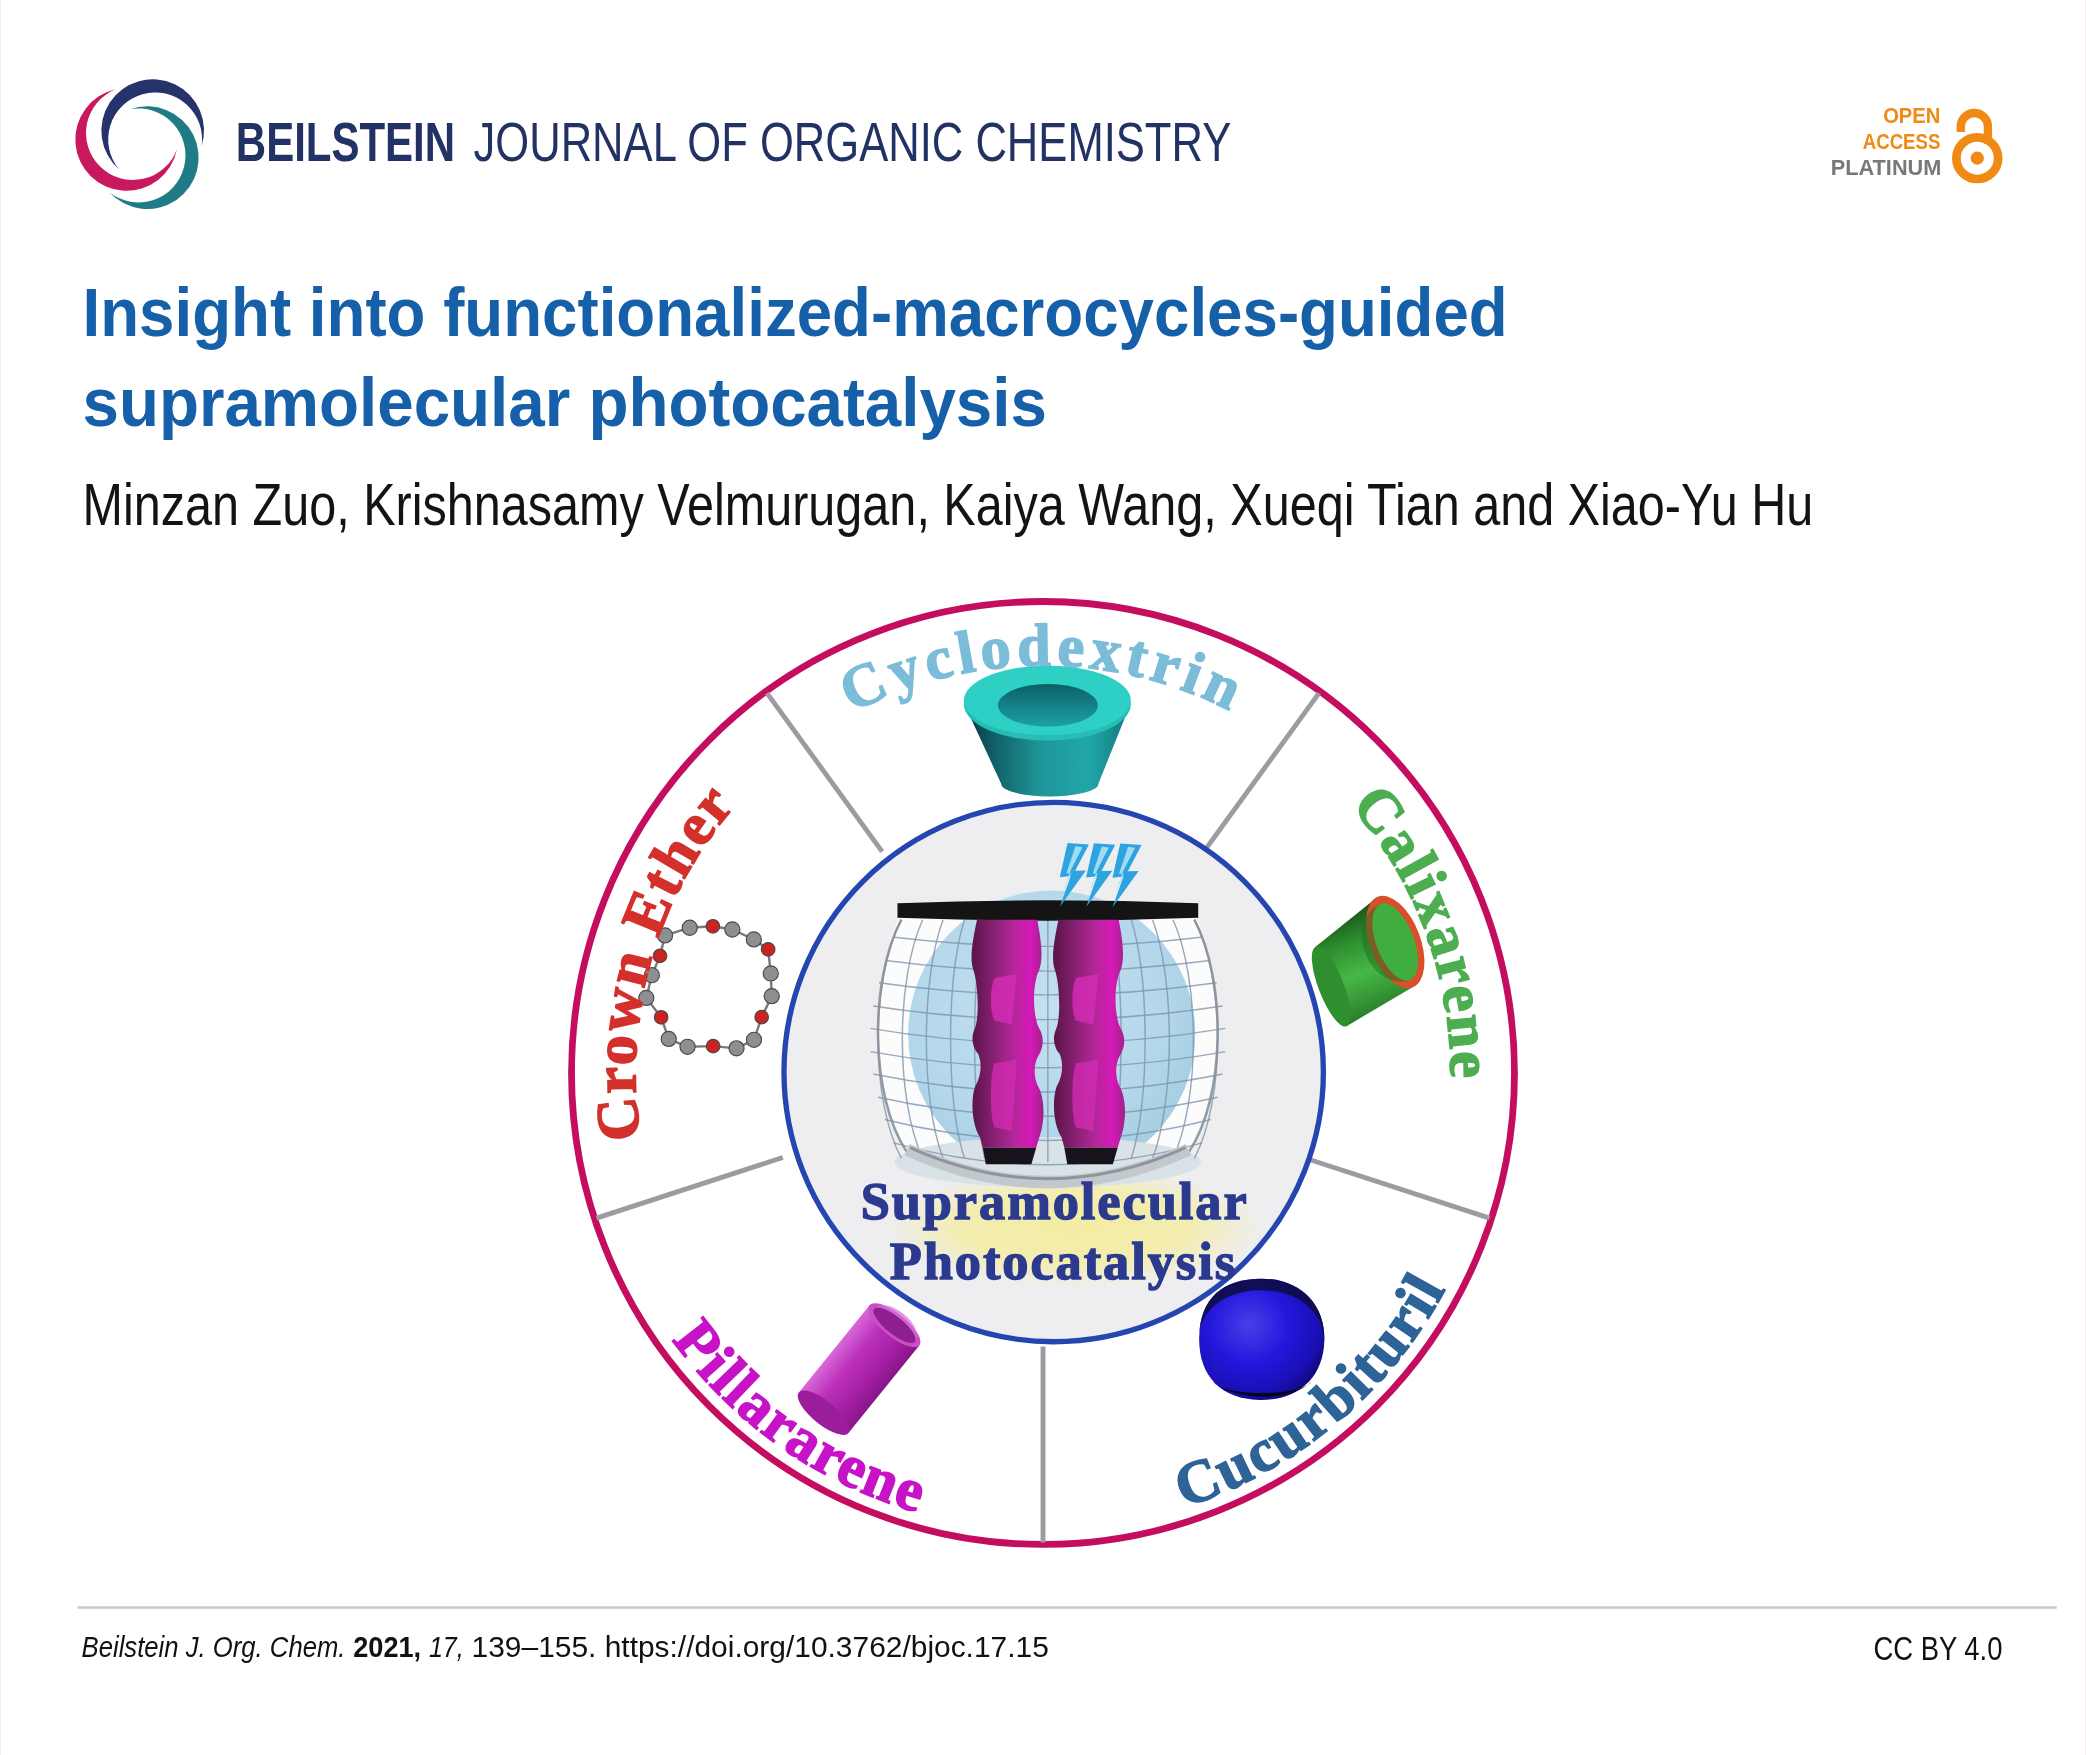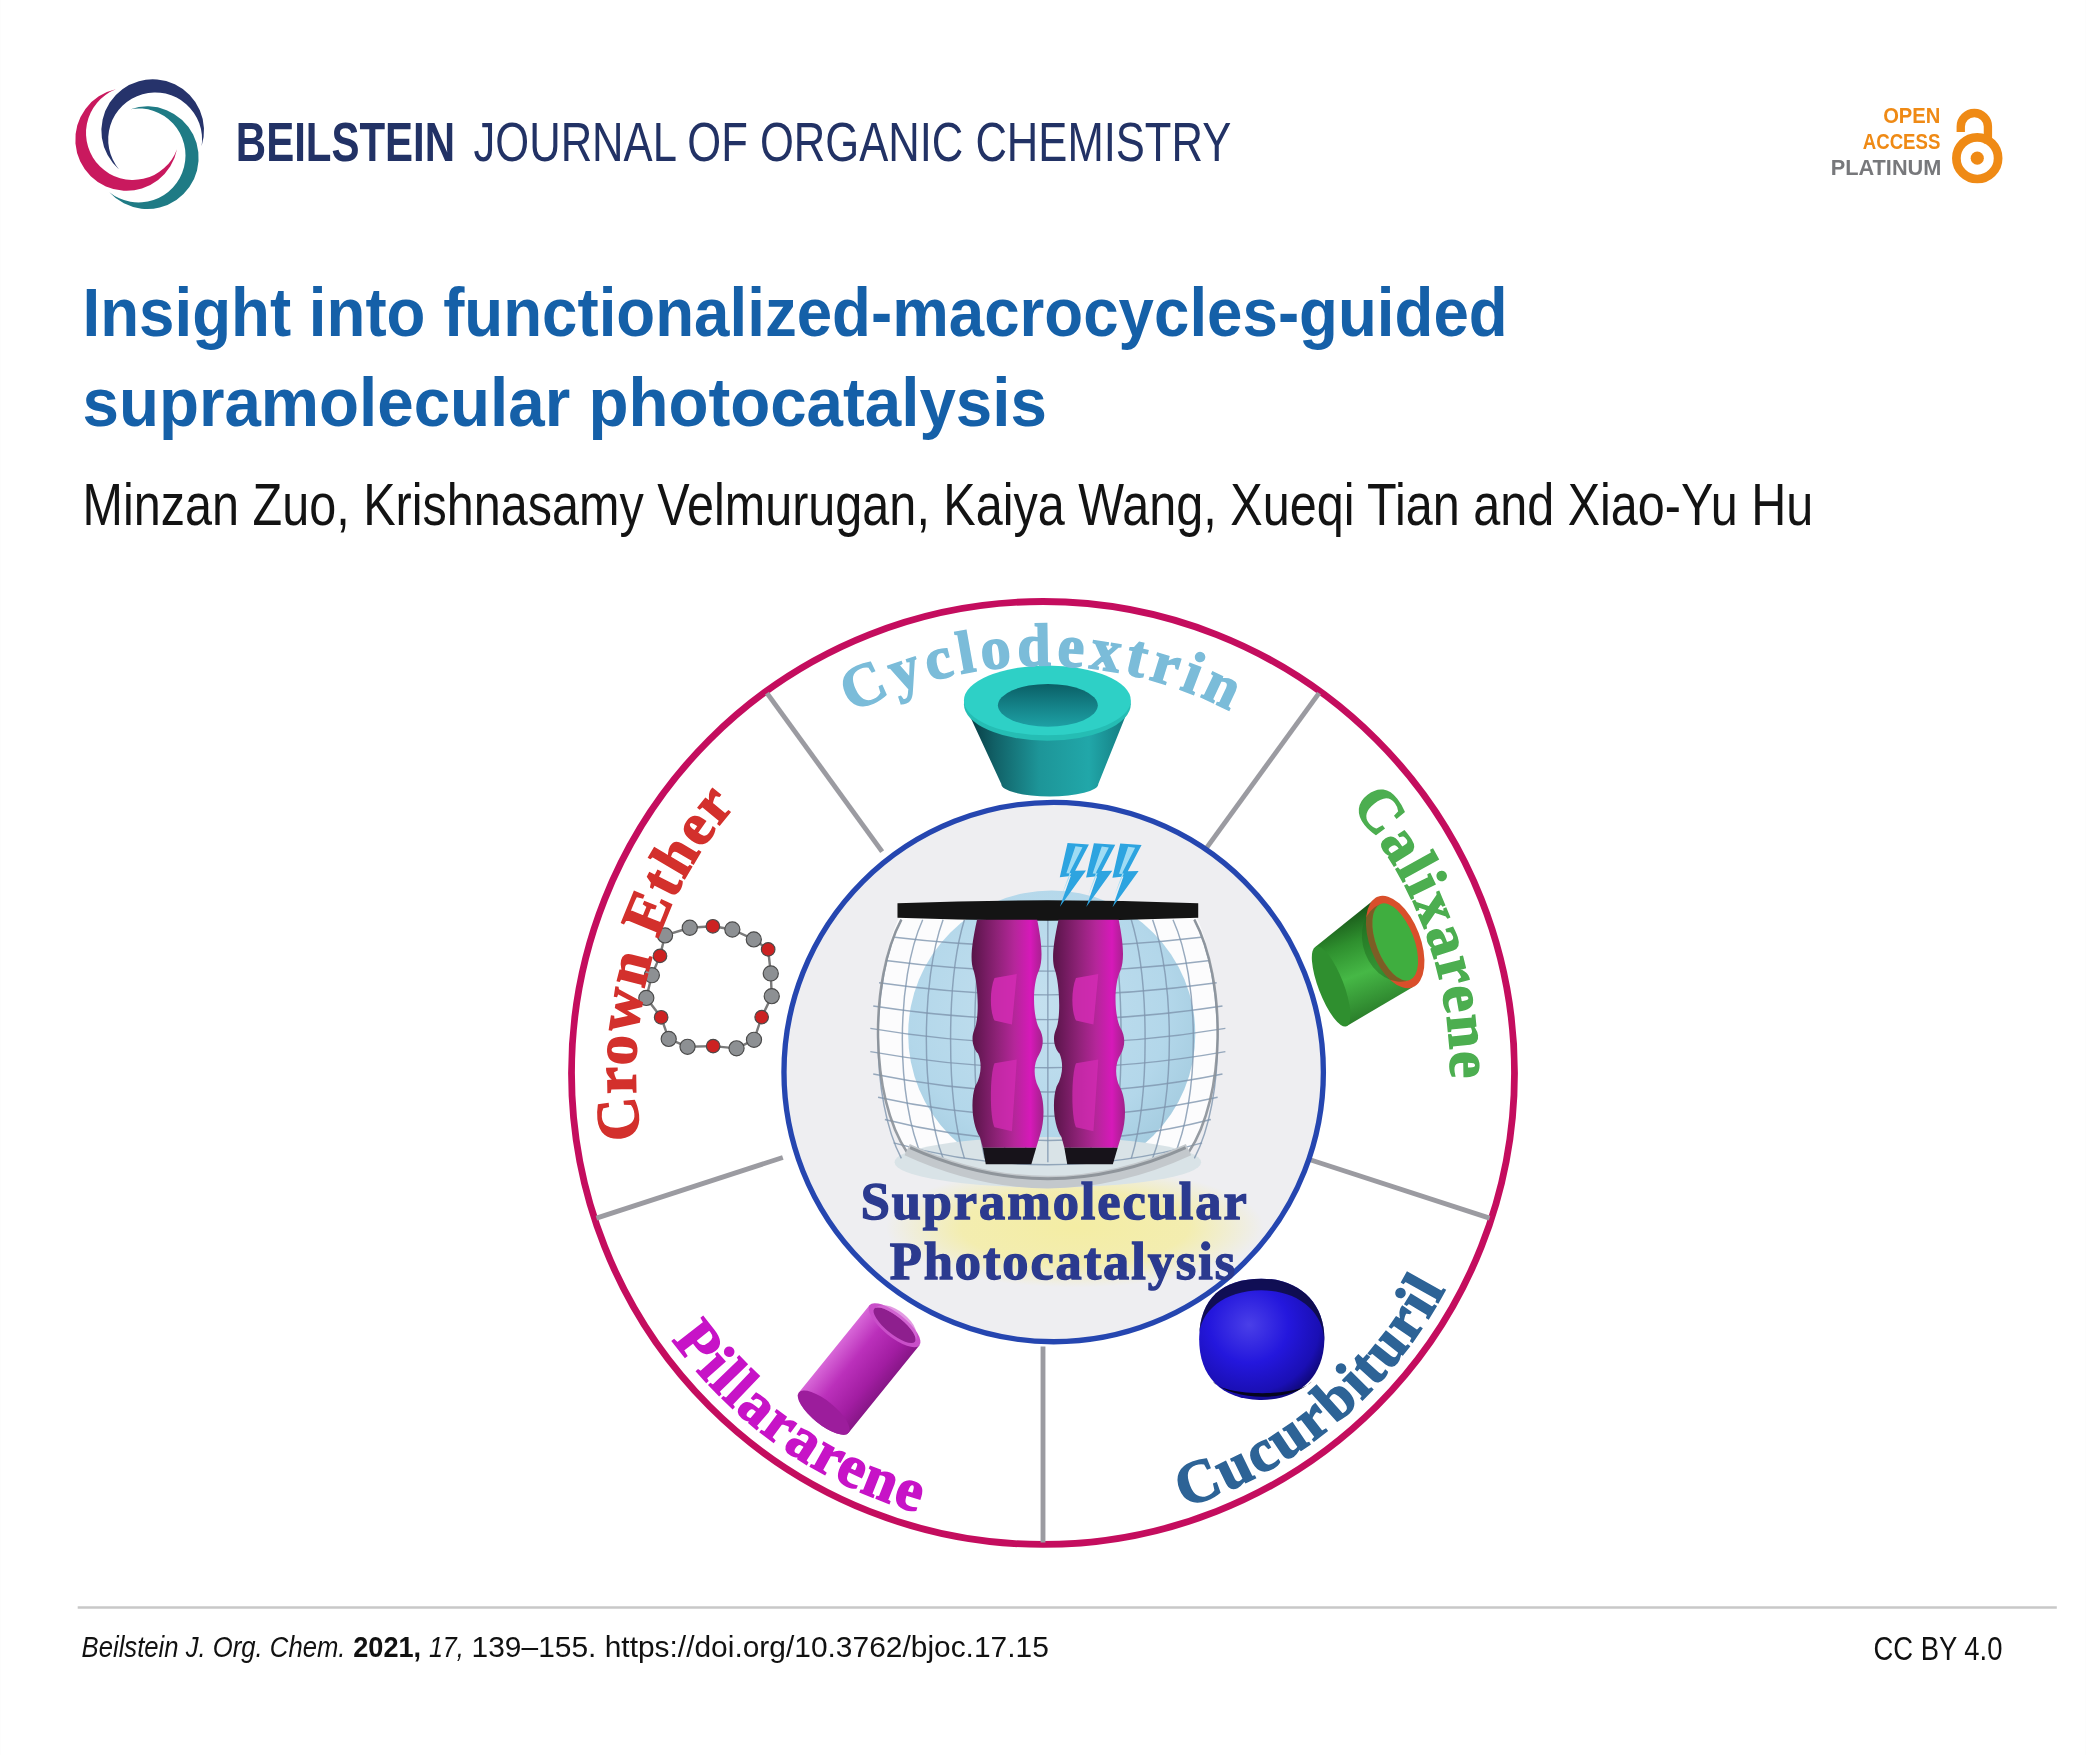--- a/index.html
+++ b/index.html
@@ -1,16 +1,16 @@
 <!DOCTYPE html>
 <html><head>
 <meta charset="utf-8">
 <style>
   html,body{margin:0;padding:0;background:#ffffff;}
-  .page{position:relative;width:2086px;height:1755px;background:#e5e5e5;overflow:hidden;
+  .page{position:relative;width:2086px;height:1755px;background:#be185d;overflow:hidden;
         font-family:"Liberation Sans",sans-serif;}
   svg{position:absolute;left:0;top:0;}
 </style>
 </head>
 <body>
 <div class="page">
 <svg width="2086" height="1755" viewBox="0 0 2150 1809">
   <defs>
     <radialGradient id="sphereG" cx="45%" cy="40%" r="65%">
       <stop offset="0%" stop-color="#c4e0ef"></stop>

